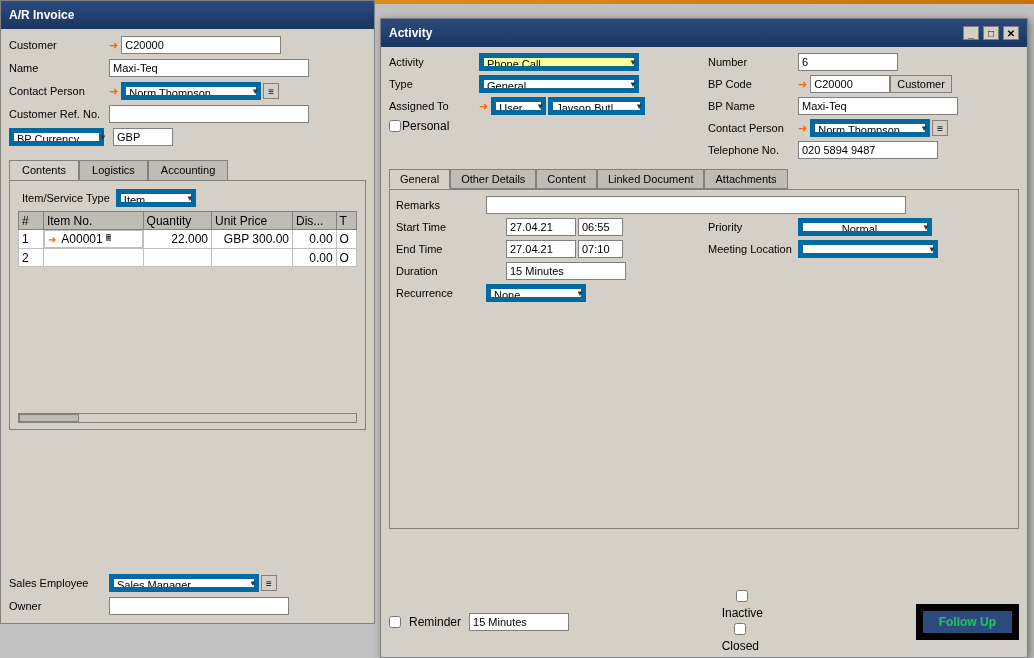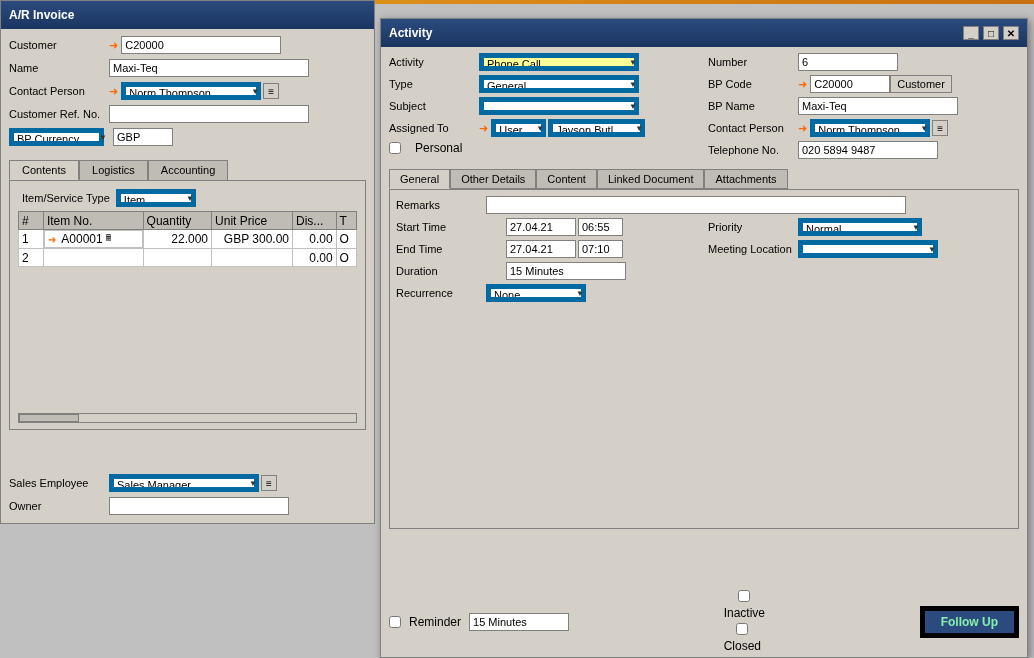--- a/index.html
+++ b/index.html
@@ -3,21 +3,21 @@
   <meta charset="utf-8">
   <style>
     * { box-sizing: border-box; margin: 0; padding: 0; font-family: Arial, sans-serif; font-size: 12px; }
     body { background: #c0c0c0; width: 1034px; height: 658px; overflow: hidden; position: relative; }
 
     
     .ar-invoice-window {
       position: absolute;
       top: 0; left: 0;
       width: 375px;
-      height: 524px;
+      height: 624px;
       background: #d4d0c8;
       border: 1px solid #808080;
     }
     .ar-invoice-titlebar {
       background: linear-gradient(to bottom, #2b4b7e, #1a3560);
       color: white;
       padding: 5px 8px;
       font-size: 13px;
       font-weight: bold;
       height: 28px;
@@ -252,33 +252,33 @@
       font-size: 11px;
       flex-direction: column;
     }
     input[type="checkbox"] {
       width: 12px; height: 12px;
     }
 
     
     .follow-up-btn {
       background: #2b4b7e;
-      color: #86efac;
-      border: 5px solid #000000;
+      color: #22c55e;
+      border: 7px solid #000000;
       padding: 4px 16px;
       font-size: 12px;
       cursor: pointer;
       font-weight: bold;
     }
 
     .personal-check {
       margin: 2px 8px 4px 0;
       display: flex;
       align-items: center;
-      gap: 14px;
+      gap: 1px;
       font-size: 11px;
     }
 
     .top-bar {
       height: 4px;
       background: linear-gradient(to right, #e8a020, #c87010);
       position: absolute;
       top: 0; left: 0; right: 0;
     }
   </style>
@@ -459,28 +459,20 @@
 
         <div class="act-field-row">
           <span class="act-label">Type</span>
           <div class="select-wrapper">
             <select class="dropdown-select" style="width:160px;">
               <option>General</option>
             </select>
           </div>
         </div>
 
-        <div class="act-field-row">
-          <span class="act-label">Subject</span>
-          <div class="select-wrapper">
-            <select class="dropdown-select" style="width:160px;">
-              <option></option>
-            </select>
-          </div>
-        </div>
 
         <div class="act-field-row">
           <span class="act-label">Assigned To</span>
           <span class="arrow-icon">➜</span>
           <div class="select-wrapper">
             <select class="dropdown-select" style="width:55px;">
               <option>User</option>
             </select>
           </div>
           <div class="select-wrapper" style="margin-left:2px;">
@@ -568,21 +560,21 @@
           <div class="act-field-row">
             <span class="act-label act-label-wide">Duration</span>
             <input type="text" class="field-input" style="width: 120px;" value="15 Minutes">
           </div>
         </div>
         <div class="col-right">
 
           <div class="act-field-row">
             <span class="act-label">Priority</span>
             <div class="select-wrapper">
-              <select class="dropdown-select" style="width:124px;">
+              <select class="dropdown-select" style="width:134px;text-align:center;">
                 <option>Normal</option>
               </select>
             </div>
           </div>
 
           <div class="act-field-row">
             <span class="act-label">Meeting Location</span>
             <div class="select-wrapper">
               <select class="dropdown-select" style="width:140px;">
                 <option></option>

